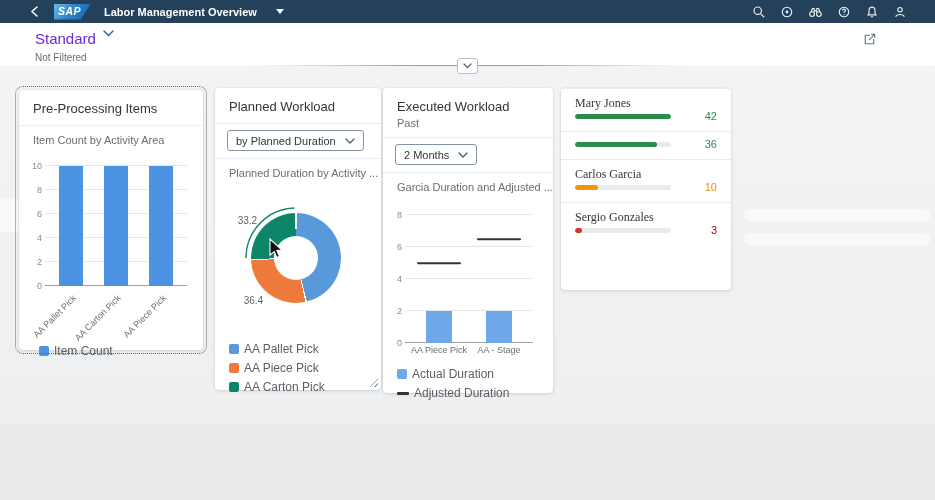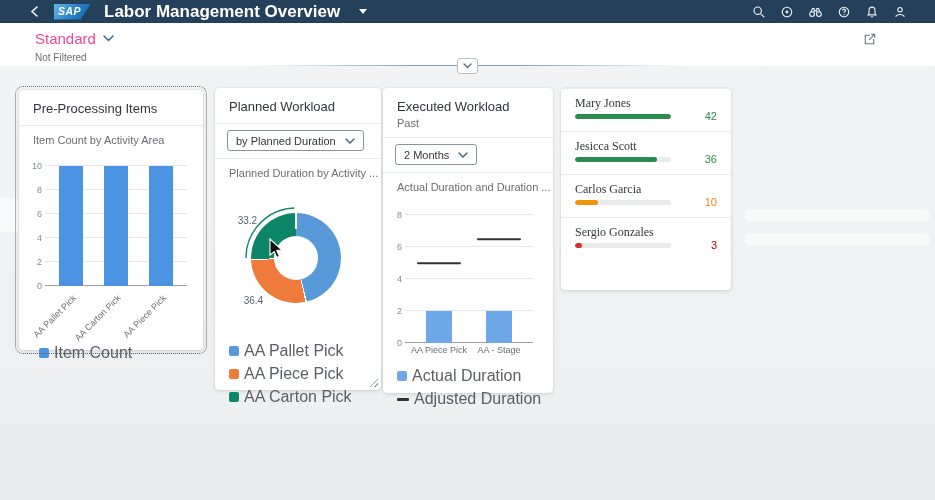--- a/index.html
+++ b/index.html
@@ -6,27 +6,27 @@
   .screen{position:relative;width:935px;height:424px;overflow:hidden;background:#f0f1f2;
           font-family:"Liberation Sans",sans-serif;-webkit-font-smoothing:antialiased;}
   
   .shell{position:absolute;top:0;left:0;right:0;height:23px;background:#24405a;display:flex;
          align-items:center;padding:0 12px;box-sizing:border-box;z-index:5;}
   .shell button{background:none;border:none;padding:0;cursor:pointer;display:flex;align-items:center;}
   .back-btn{margin-left:18px;}
   .sap-logo{margin-left:15px;width:37px;height:16px;background:linear-gradient(125deg,#69b9e8 0%,#2f86c9 45%,#0d5ea8 100%);
             clip-path:polygon(0 0,100% 0,72% 100%,0 100%);display:flex;align-items:center;padding-left:4px;box-sizing:border-box;}
   .sap-logo span{color:#fff;font-size:10.5px;font-weight:bold;font-style:italic;letter-spacing:.4px;line-height:1;}
-  .shell-title{margin-left:13px;display:flex;align-items:center;gap:19px;color:#fff;font-size:17px;font-weight:bold;}
+  .shell-title{margin-left:13px;display:flex;align-items:center;gap:19px;color:#fff;font-size:11px;font-weight:bold;}
   .shell-right{margin-left:auto;display:flex;gap:14px;margin-right:16px;align-items:center;}
   .shell-right svg{display:block;}
   
   .subheader{position:absolute;top:23px;left:0;right:0;height:43px;background:#fff;z-index:2;}
-  .variant-row{position:absolute;left:35px;top:7px;display:flex;align-items:center;gap:7px;font-size:15px;
-               color:#ec4899;background:none;border:none;padding:0;cursor:pointer;}
+  .variant-row{position:absolute;left:35px;top:7px;display:flex;gap:7px;font-size:15px;
+               color:#6d28d9;background:none;border:none;padding:0;cursor:pointer;}
   .filter-status{position:absolute;left:35px;top:29px;font-size:10px;color:#6a6d70;}
   .share-btn{position:absolute;right:56px;top:7px;background:none;border:none;padding:2px;cursor:pointer;}
   .content{position:absolute;top:66px;left:0;right:0;bottom:0;background:linear-gradient(180deg,#f2f3f4,#edeff0);z-index:0;}
   .deco{position:absolute;background:rgba(255,255,255,.55);z-index:1;}
   .collapse-line{position:absolute;top:65px;left:250px;width:435px;height:1px;z-index:3;
      background:linear-gradient(90deg,rgba(110,145,180,0),rgba(110,145,180,.85) 38%,rgba(110,145,180,.85) 62%,rgba(110,145,180,0));}
   .collapse-btn{position:absolute;left:457px;top:58px;width:21px;height:16px;background:#fff;border:1px solid #b6bfc7;
      border-radius:3px;z-index:4;display:flex;align-items:center;justify-content:center;cursor:pointer;padding:0;}
   
   .card{position:absolute;background:#fff;border-radius:4px;z-index:2;
@@ -54,21 +54,21 @@
   .xlabels{position:relative;}
   #pp-xlabels{margin:0 20px 0 30px;height:52px;}
   #ex-xlabels{margin:2px 24px 0 26px;height:14px;}
   .xlabel-r{position:absolute;top:7px;font-size:9px;color:#6a6d70;white-space:nowrap;transform:rotate(-45deg);transform-origin:100% 0;}
   .xlabel-h{position:absolute;top:0;font-size:9px;color:#6a6d70;white-space:nowrap;transform:translateX(-50%);}
   
   .legend{display:flex;flex-wrap:wrap;gap:5px 16px;}
   #pp-legend{margin:6px 0 0 20px;}
   #pw-legend{position:absolute;left:14px;top:254px;width:145px;}
   #ex-legend{margin:8px 0 0 14px;gap:5px;}
-  .legend-item{display:inline-flex;align-items:center;gap:5px;font-size:16px;color:#5c6066;cursor:pointer;}
+  .legend-item{display:inline-flex;align-items:center;gap:5px;font-size:12px;color:#5c6066;cursor:pointer;}
   .sw{width:10px;height:10px;border-radius:2px;flex:0 0 auto;}
   .sw.dash{width:12px;height:3px;border-radius:1px;}
   
   .donut-wrap{position:absolute;left:36px;top:125px;width:90px;height:90px;}
   .donut{position:absolute;inset:0;border-radius:50%;cursor:pointer;}
   .donut-hole{position:absolute;left:50%;top:50%;width:44px;height:44px;margin:-22px 0 0 -22px;background:#fff;border-radius:50%;}
   .donut-label{position:absolute;font-size:10px;color:#5b6169;line-height:1;white-space:nowrap;}
   .resize-handle{position:absolute;right:3px;bottom:3px;width:10px;height:10px;cursor:nwse-resize;
      background:repeating-linear-gradient(-45deg,transparent 0 2px,#93a6b8 2px 3px);
      clip-path:polygon(100% 0,100% 100%,0 100%);}
@@ -262,21 +262,21 @@
     <div class="dd-row">
       <button class="dd">
         <span>2 Months</span>
         <svg width="10" height="6" viewBox="0 0 10 6">
             <path d="M1 1 L5 5 L9 1" stroke="#46607a" stroke-width="1.4" fill="none" stroke-linecap="round"></path>
           </svg>
       </button>
     </div>
     <div class="divider"></div>
     <div class="chart-subtitle">
-      <span>Actual Duration and Duration ...</span>
+      <span>Garcia Duration and Adjusted ...</span>
     </div>
     <div class="plot" id="ex-plot">
         <div class="gridline axis" style="bottom: 0%;"></div>
         <span class="ytick" style="bottom: 0%;">0</span>
         <div class="gridline" style="bottom: 25%;"></div>
         <span class="ytick" style="bottom: 25%;">2</span>
         <div class="gridline" style="bottom: 50%;"></div>
         <span class="ytick" style="bottom: 50%;">4</span>
         <div class="gridline" style="bottom: 75%;"></div>
         <span class="ytick" style="bottom: 75%;">6</span>
@@ -310,21 +310,20 @@
           <div class="picker-name">Mary Jones</div>
           <div class="picker-bar-row">
             <div class="picker-track">
               <div class="picker-fill" style="width: 100%; background: rgb(44, 140, 78);"></div>
             </div>
             <span class="picker-value" style="color: rgb(44, 140, 78);">42</span>
           </div>
         </div>
         <div class="divider"></div>
         <div class="picker-item">
-          <div class="picker-name">Jesicca Scott</div>
           <div class="picker-bar-row">
             <div class="picker-track">
               <div class="picker-fill" style="width: 85.7143%; background: rgb(44, 140, 78);"></div>
             </div>
             <span class="picker-value" style="color: rgb(44, 140, 78);">36</span>
           </div>
         </div>
         <div class="divider"></div>
         <div class="picker-item">
           <div class="picker-name">Carlos Garcia</div>

